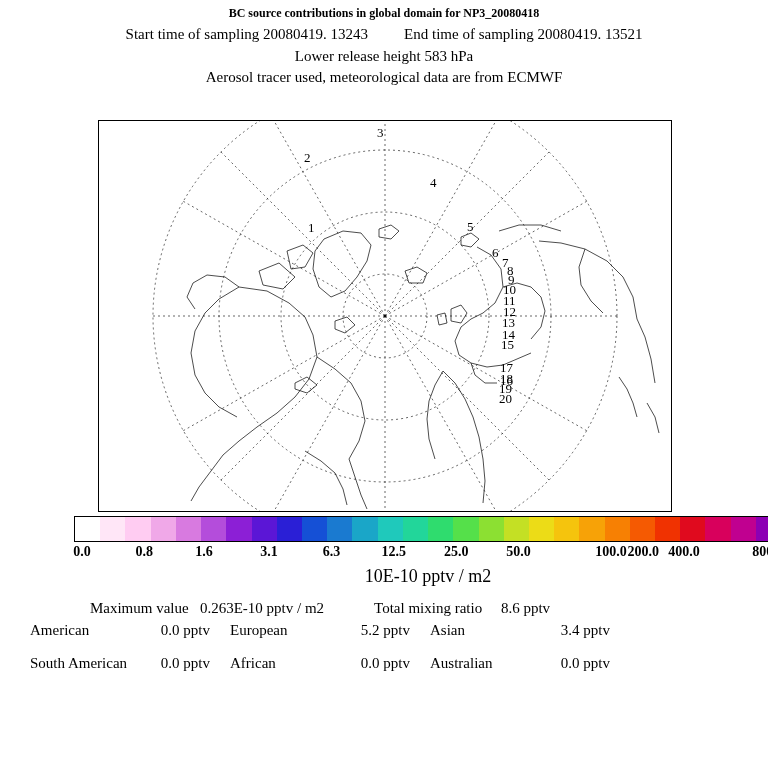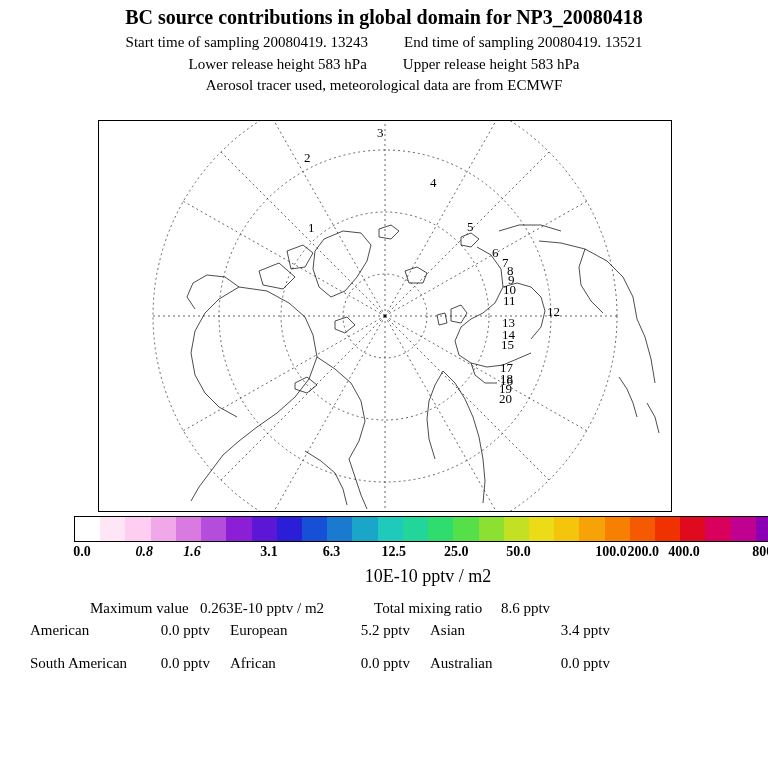--- a/index.html
+++ b/index.html
@@ -8,21 +8,21 @@
     background:#ffffff;
     font-family:"Liberation Serif", serif;
     color:#000000;
     overflow:hidden;
     position:relative;
   }
   .wrap{width:768px;height:768px;position:relative;}
 
   
   .title{
-    font-size:20px;font-weight:bold;
+    font-size:12px;font-weight:bold;
     text-align:center;
     margin-top:6px;
     letter-spacing:0px;
   }
   .subline{
     font-size:15px;
     text-align:center;
     margin-top:4px;
     white-space:pre;
   }
@@ -98,21 +98,20 @@
 
   <div class="title">BC  source contributions in global domain for NP3_20080418</div>
 
   <div class="sub-row">
     <span>Start time of sampling 20080419. 13243</span>
     <span>End time of sampling 20080419. 13521</span>
   </div>
 
   <div class="sub-row">
     <span>Lower release height  583 hPa</span>
-    <span>Upper release height  583 hPa</span>
   </div>
 
   <div class="subline">Aerosol tracer used, meteorological data are from ECMWF</div>
 
   <div class="map-panel">
     <svg class="map-svg" width="572" height="390" viewBox="0 0 572 390">
 
       <g>
         <circle class="gridline" cx="286" cy="195" r="42"></circle>
         <circle class="gridline" cx="286" cy="195" r="104"></circle>
@@ -191,21 +190,21 @@
     <div class="lbl" style="left:205px;top:29px;">2</div>
     <div class="lbl" style="left:331px;top:54px;">4</div>
     <div class="lbl" style="left:209px;top:99px;">1</div>
     <div class="lbl" style="left:368px;top:98px;">5</div>
     <div class="lbl" style="left:393px;top:124px;">6</div>
     <div class="lbl" style="left:403px;top:134px;">7</div>
     <div class="lbl" style="left:408px;top:142px;">8</div>
     <div class="lbl" style="left:409px;top:151px;">9</div>
     <div class="lbl" style="left:404px;top:161px;">10</div>
     <div class="lbl" style="left:404px;top:172px;">11</div>
-    <div class="lbl" style="left:404px;top:183px;margin-left:44px;">12</div>
+    <div class="lbl" style="left:404px;top:183px;">12</div>
     <div class="lbl" style="left:403px;top:194px;">13</div>
     <div class="lbl" style="left:403px;top:206px;">14</div>
     <div class="lbl" style="left:402px;top:216px;">15</div>
     <div class="lbl" style="left:401px;top:228px;margin-top:24px;">16</div>
     <div class="lbl" style="left:401px;top:239px;">17</div>
     <div class="lbl" style="left:401px;top:250px;">18</div>
     <div class="lbl" style="left:400px;top:260px;">19</div>
     <div class="lbl" style="left:400px;top:270px;">20</div>
   </div>
 
@@ -235,22 +234,22 @@
         <div style="background: rgb(247, 128, 3);"></div>
         <div style="background: rgb(245, 90, 2);"></div>
         <div style="background: rgb(240, 50, 1);"></div>
         <div style="background: rgb(224, 10, 30);"></div>
         <div style="background: rgb(216, 0, 92);"></div>
         <div style="background: rgb(192, 0, 144);"></div>
         <div style="background: rgb(140, 0, 180);"></div>
       </div>
     <div class="cbar-ticks" id="cbar-ticks">
         <span style="left: 8px;">0.0</span>
-        <span style="left: 70.3636px; font-style: italic;">0.8</span>
-        <span style="left: 118px; font-style: italic;">1.6</span>
+        <span style="left: 70.3636px;">0.8</span>
+        <span style="left: 130px;">1.6</span>
         <span style="left: 195.091px;">3.1</span>
         <span style="left: 257.455px;">6.3</span>
         <span style="left: 319.818px;">12.5</span>
         <span style="left: 382.182px;">25.0</span>
         <span style="left: 444.545px;">50.0</span>
         <span style="left: 537px;">100.0</span>
         <span style="left: 569.273px;">200.0</span>
         <span style="left: 610px;">400.0</span>
         <span style="left: 694px;">800.0</span>
       </div>

